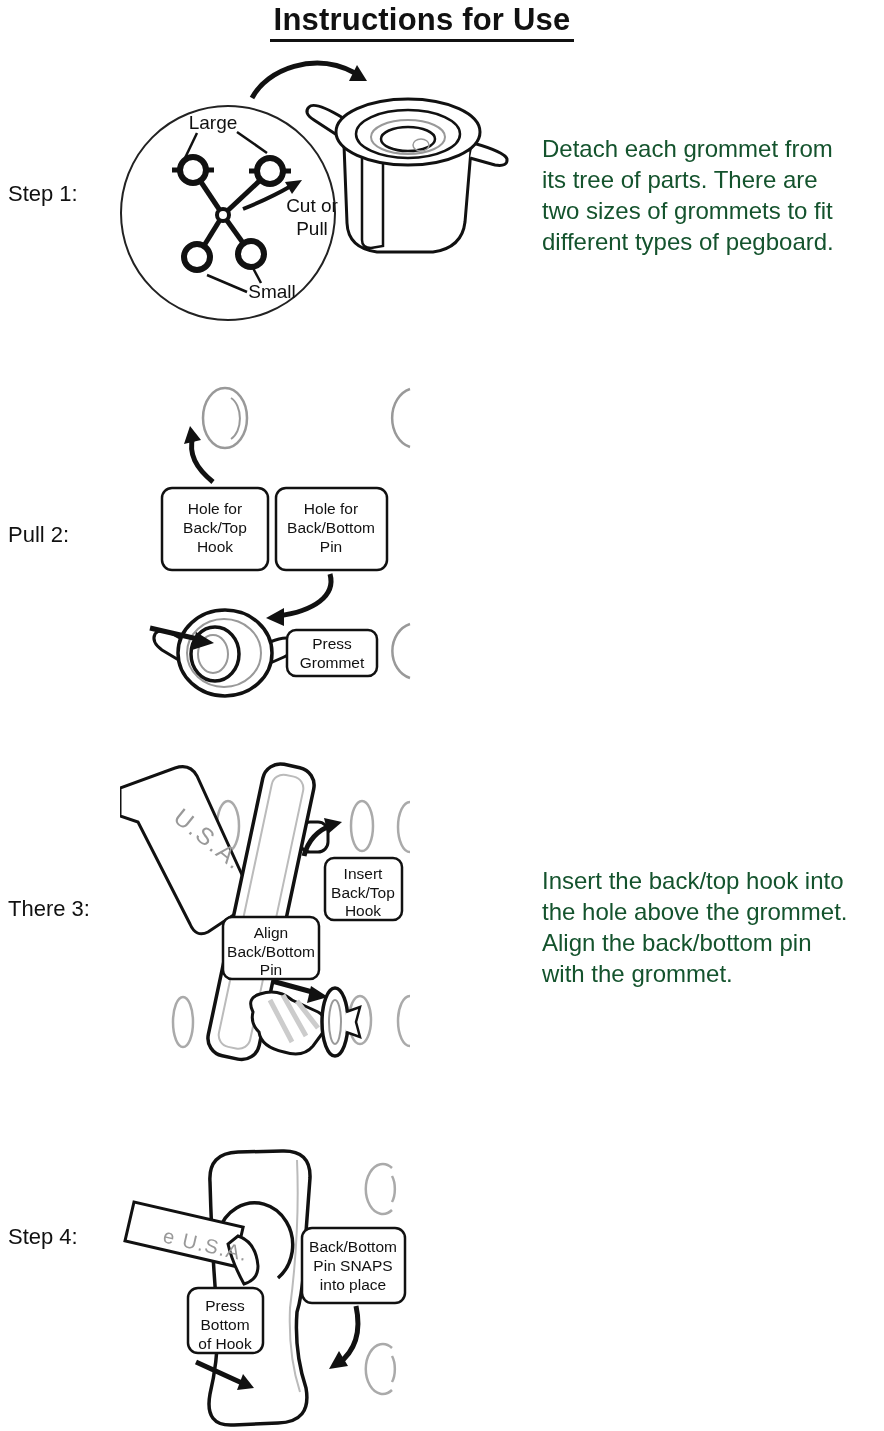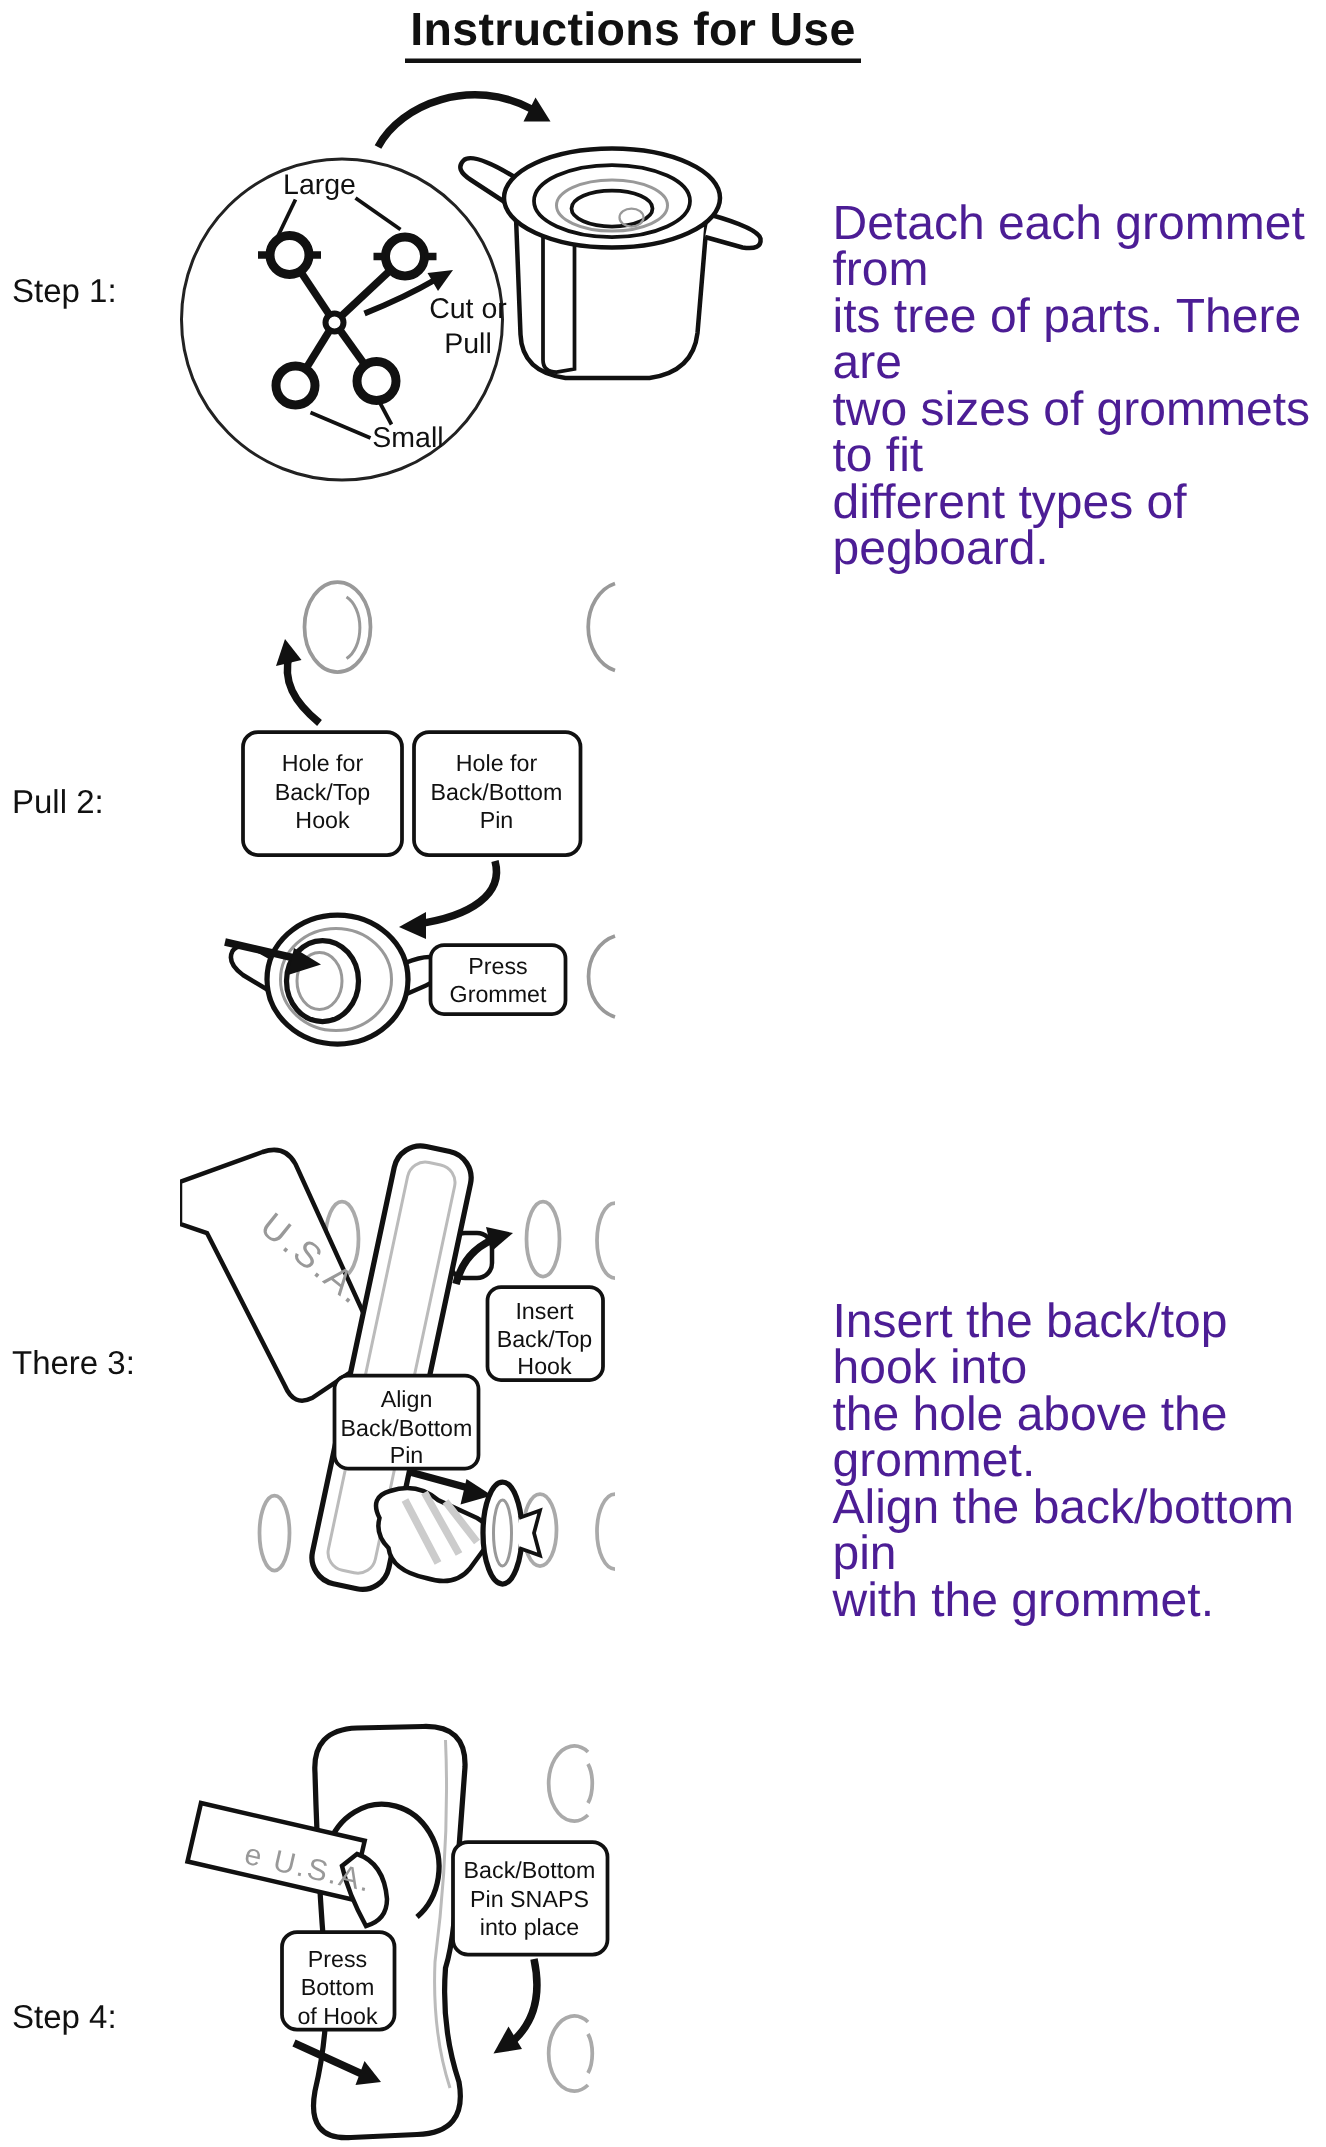--- a/index.html
+++ b/index.html
@@ -2,22 +2,22 @@
 <html><head>
 <meta charset="utf-8">
 <style>
   html,body{margin:0;padding:0;background:#fff;}
   #page{position:relative;width:884px;height:1431px;background:#fff;overflow:hidden;
         font-family:"Liberation Sans",sans-serif;color:#111;}
   .title-wrap{position:absolute;top:0;left:0;width:756px;text-align:center;margin-left:44px;}
   .title{display:inline-block;font-size:31px;font-weight:bold;letter-spacing:.2px;
          border-bottom:3px solid #111;padding:2px 4px 1px 4px;}
   .step-label{position:absolute;left:8px;font-size:22px;font-weight:normal;}
-  .body-text{position:absolute;left:555px;width:330px;font-size:32px;line-height:31px;
-             white-space:pre-line;color:#4c1d95;}
+  .body-text{position:absolute;left:542px;width:330px;font-size:24px;line-height:31px;
+             white-space:pre-line;color:#14532d;}
   .fig{position:absolute;}
   svg text{font-family:"Liberation Sans",sans-serif;}
   .boxtxt{font-size:15.5px;fill:#111;}
   .figlbl{font-size:19px;fill:#111;}
   .usa{fill:#999;}
 </style>
 </head>
 <body>
 
 <div id="page">
@@ -180,21 +180,21 @@
       <text class="boxtxt" x="151" y="178" text-anchor="middle">Align</text>
       <text class="boxtxt" x="151" y="197" text-anchor="middle">Back/Bottom</text>
       <text class="boxtxt" x="151" y="215" text-anchor="middle">Pin</text>
     </g>
     <g>
       <line x1="152" y1="221" x2="196" y2="233" stroke="#111" stroke-width="5"></line>
       <polygon points="208,237 191,226 187,243" fill="#111"></polygon>
     </g>
   </svg>
 
-  <div class="step-label" style="top:1332px">Step 4:</div>
+  <div class="step-label" style="top:1224px">Step 4:</div>
 
   <svg class="fig" style="left:120px;top:1140px" width="325" height="291" viewBox="0 0 325 291">
     <g stroke="#aaa" fill="none" stroke-width="2.5">
       <path d="M272,28 A17,25 0 1 0 272,70"></path>
       <path d="M272,36 A8,17 0 0 1 272,62"></path>
       <path d="M272,208 A17,25 0 1 0 272,250"></path>
       <path d="M272,216 A8,17 0 0 1 272,242"></path>
     </g>
     <g>
       <path d="M90,42 Q88,13 118,12 L162,11 Q191,10 190,38 L186,92 Q184,150 177,172 Q174,212 186,248 Q192,282 158,283 L114,285 Q84,287 90,254 Q100,212 97,170 Q92,115 90,42 Z" fill="#fff" stroke="#111" stroke-width="3.5"></path>

